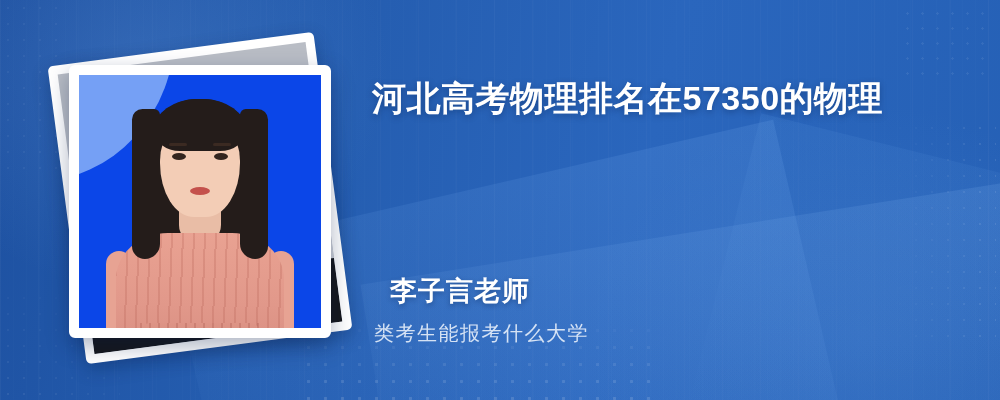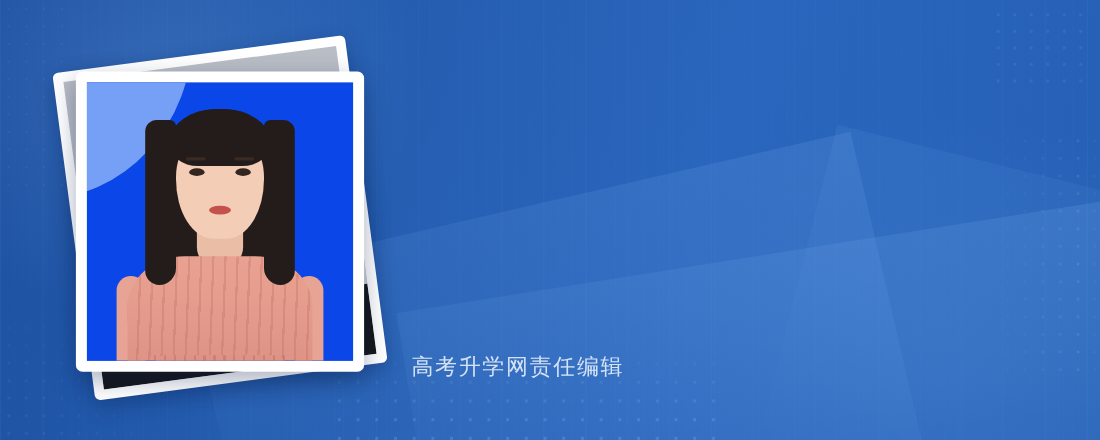--- a/index.html
+++ b/index.html
@@ -369,18 +369,20 @@
           <div class="p-eye r"></div>
           <div class="p-lip"></div>
         </div>
       </div>
     </div>
 
   </div>
 
   <div class="text-block">
     <div class="headline">
+      <span class="line">河北高考物理排名在57350的物理</span>
     </div>
 
-    <div class="author-role">高考升学网责任编辑</div>
+    <div class="author-name">李子言老师</div>
+    <div class="author-role">类考生能报考什么大学</div>
   </div>
 
 </div>
 
 </body></html>

